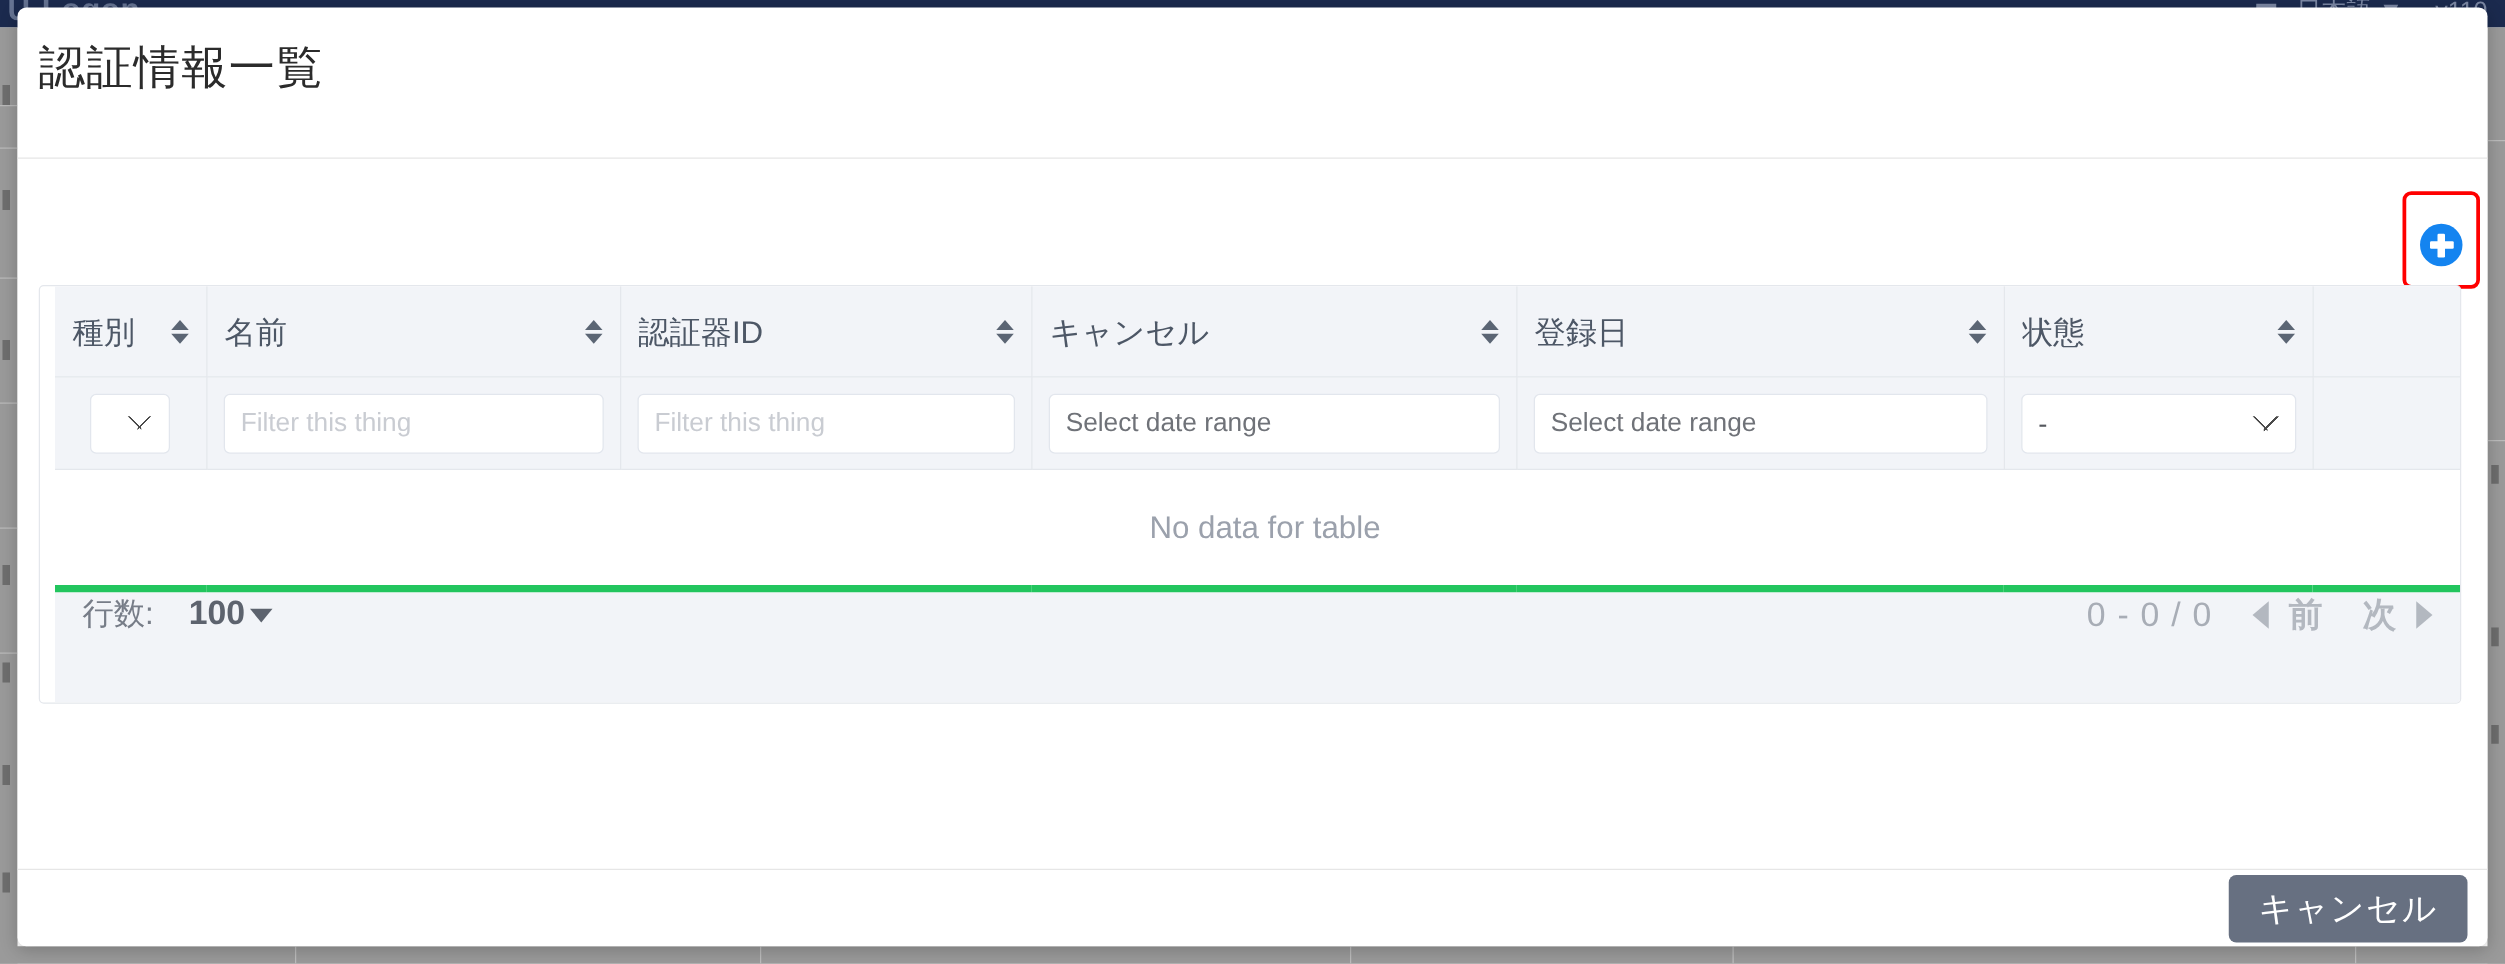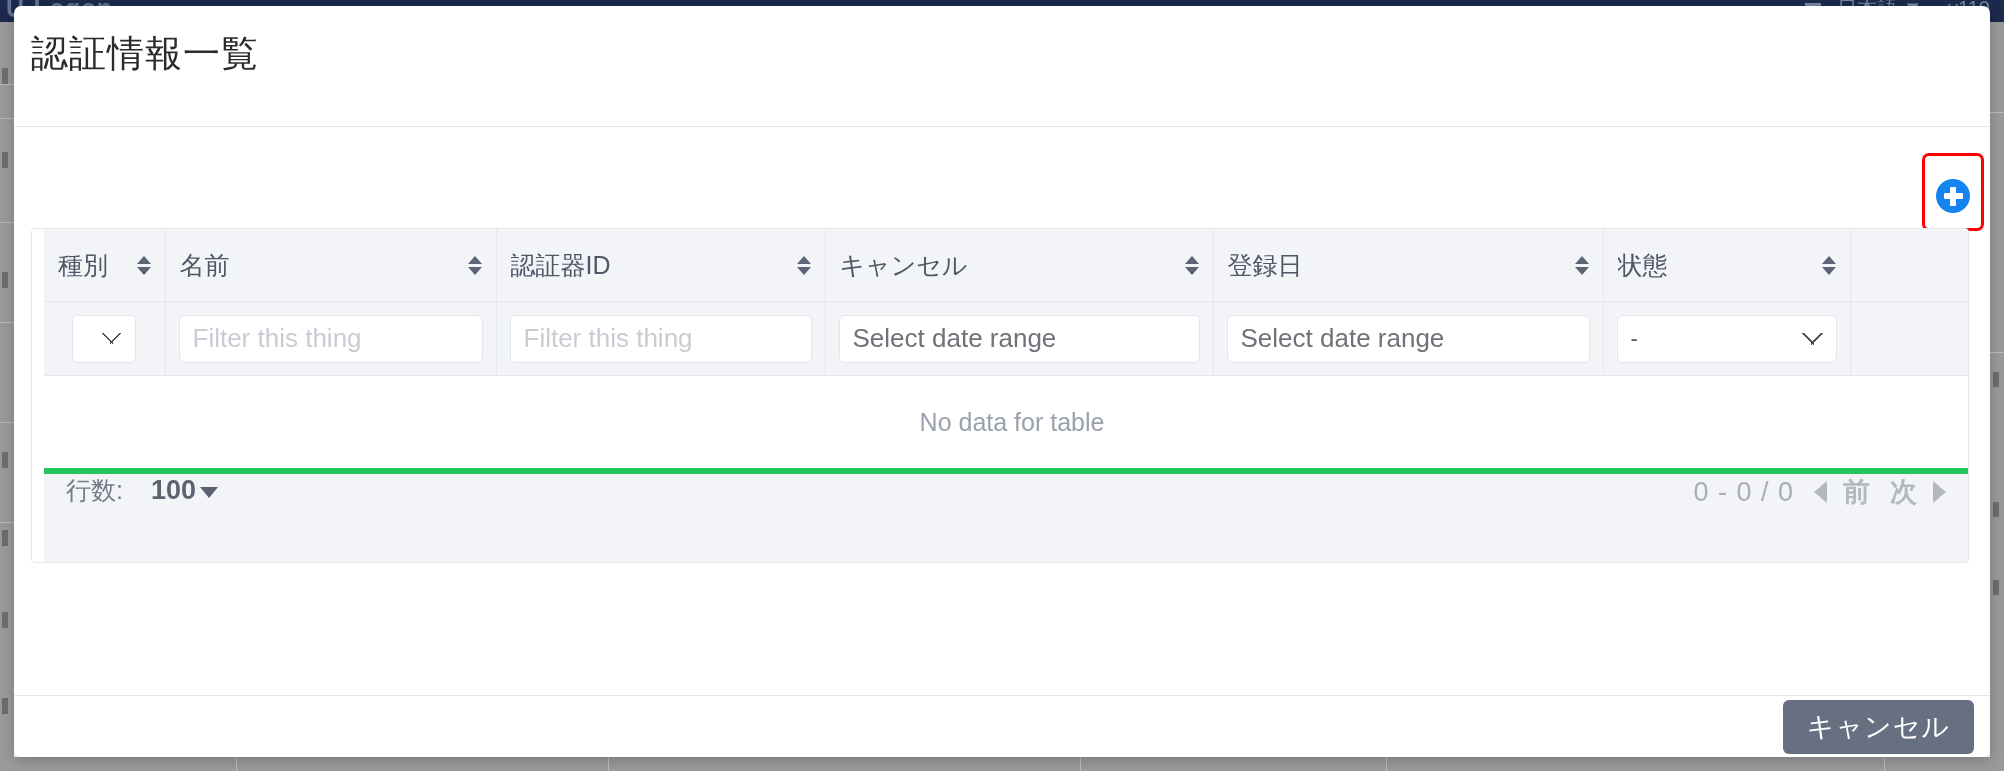--- a/index.html
+++ b/index.html
@@ -279,21 +279,21 @@
     padding: 0 13px;
     box-sizing: border-box;
   }
 
   .txt-input {
     width: 100%;
     height: 48px;
     border: 1px solid #e2e6ed;
     border-radius: 5px;
     background: #ffffff;
-    font-size: 26px;
+    font-size: 21px;
     color: #3c3c3c;
     padding: 0 13px;
     box-sizing: border-box;
     font-family: "Liberation Sans", "DejaVu Sans", sans-serif;
     outline: none;
   }
   .txt-input::placeholder { color: #c9ccd2; }
   .txt-input.date::placeholder { color: #6f7278; }
 
   .mini-select {
@@ -382,21 +382,21 @@
     width: 0; height: 0;
     border-left: 9px solid transparent;
     border-right: 9px solid transparent;
     border-top: 11px solid #5d636e;
     margin-left: 2px;
     margin-top: 4px;
   }
   .page-group {
     display: flex;
     align-items: center;
-    gap: 20px;
+    gap: 32px;
     white-space: nowrap;
     margin-left: 18px;
   }
   .page-count {
     font-size: 27px;
     color: #a8adb6;
     letter-spacing: 1px;
   }
   .pager-btn {
     display: inline-flex;

